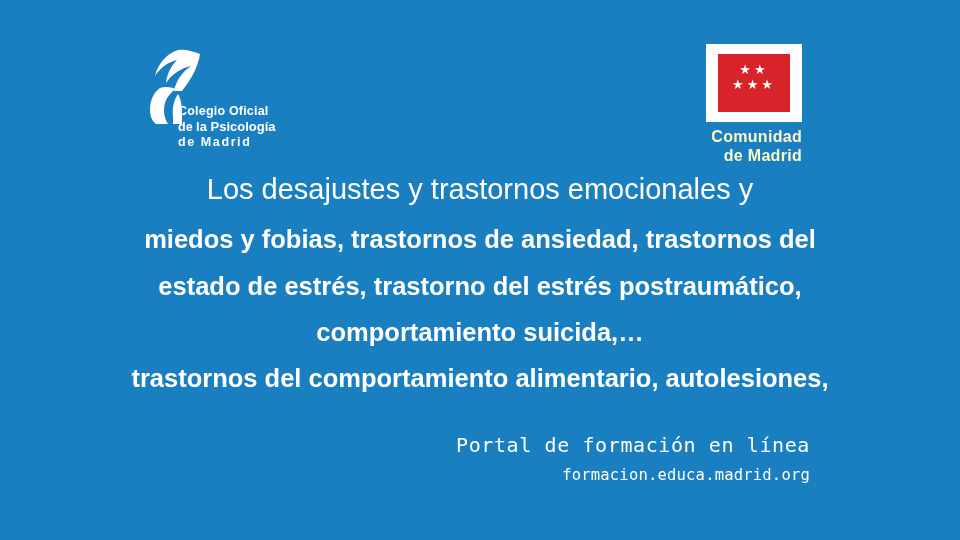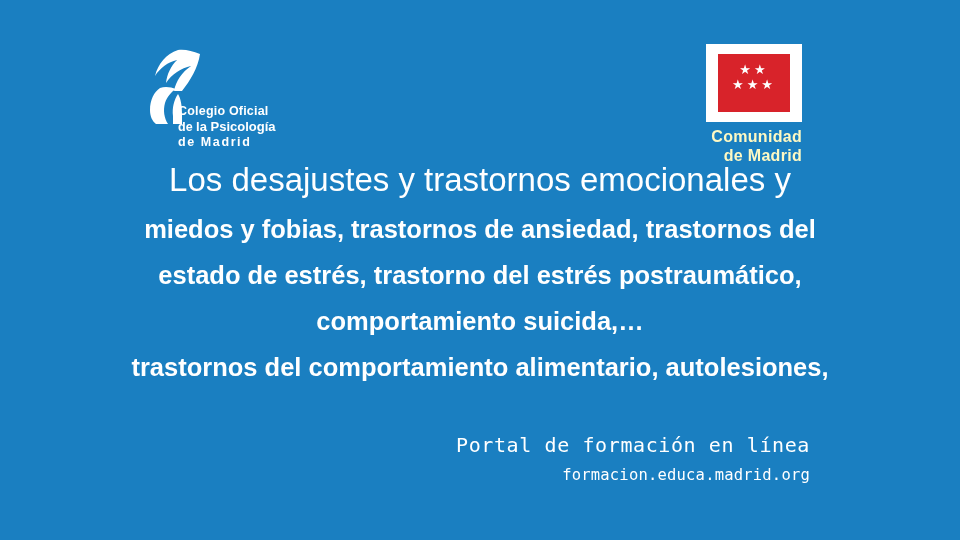--- a/index.html
+++ b/index.html
@@ -137,24 +137,24 @@
   
   .title-block {
     position: absolute;
     top: 158px;
     left: 118px;
     width: 724px;
     text-align: center;
     color: #ffffff;
   }
   .title-main {
-    font-size: 33px;
+    font-size: 29px;
     line-height: 1.32;
     font-weight: normal;
-    margin: 0;
+    margin: 12px;
   }
   .title-sub {
     font-size: 25.5px;
     line-height: 1.5;
     font-weight: bold;
     margin: 8px 0 0 0;
   }
 
   
   .footer {

